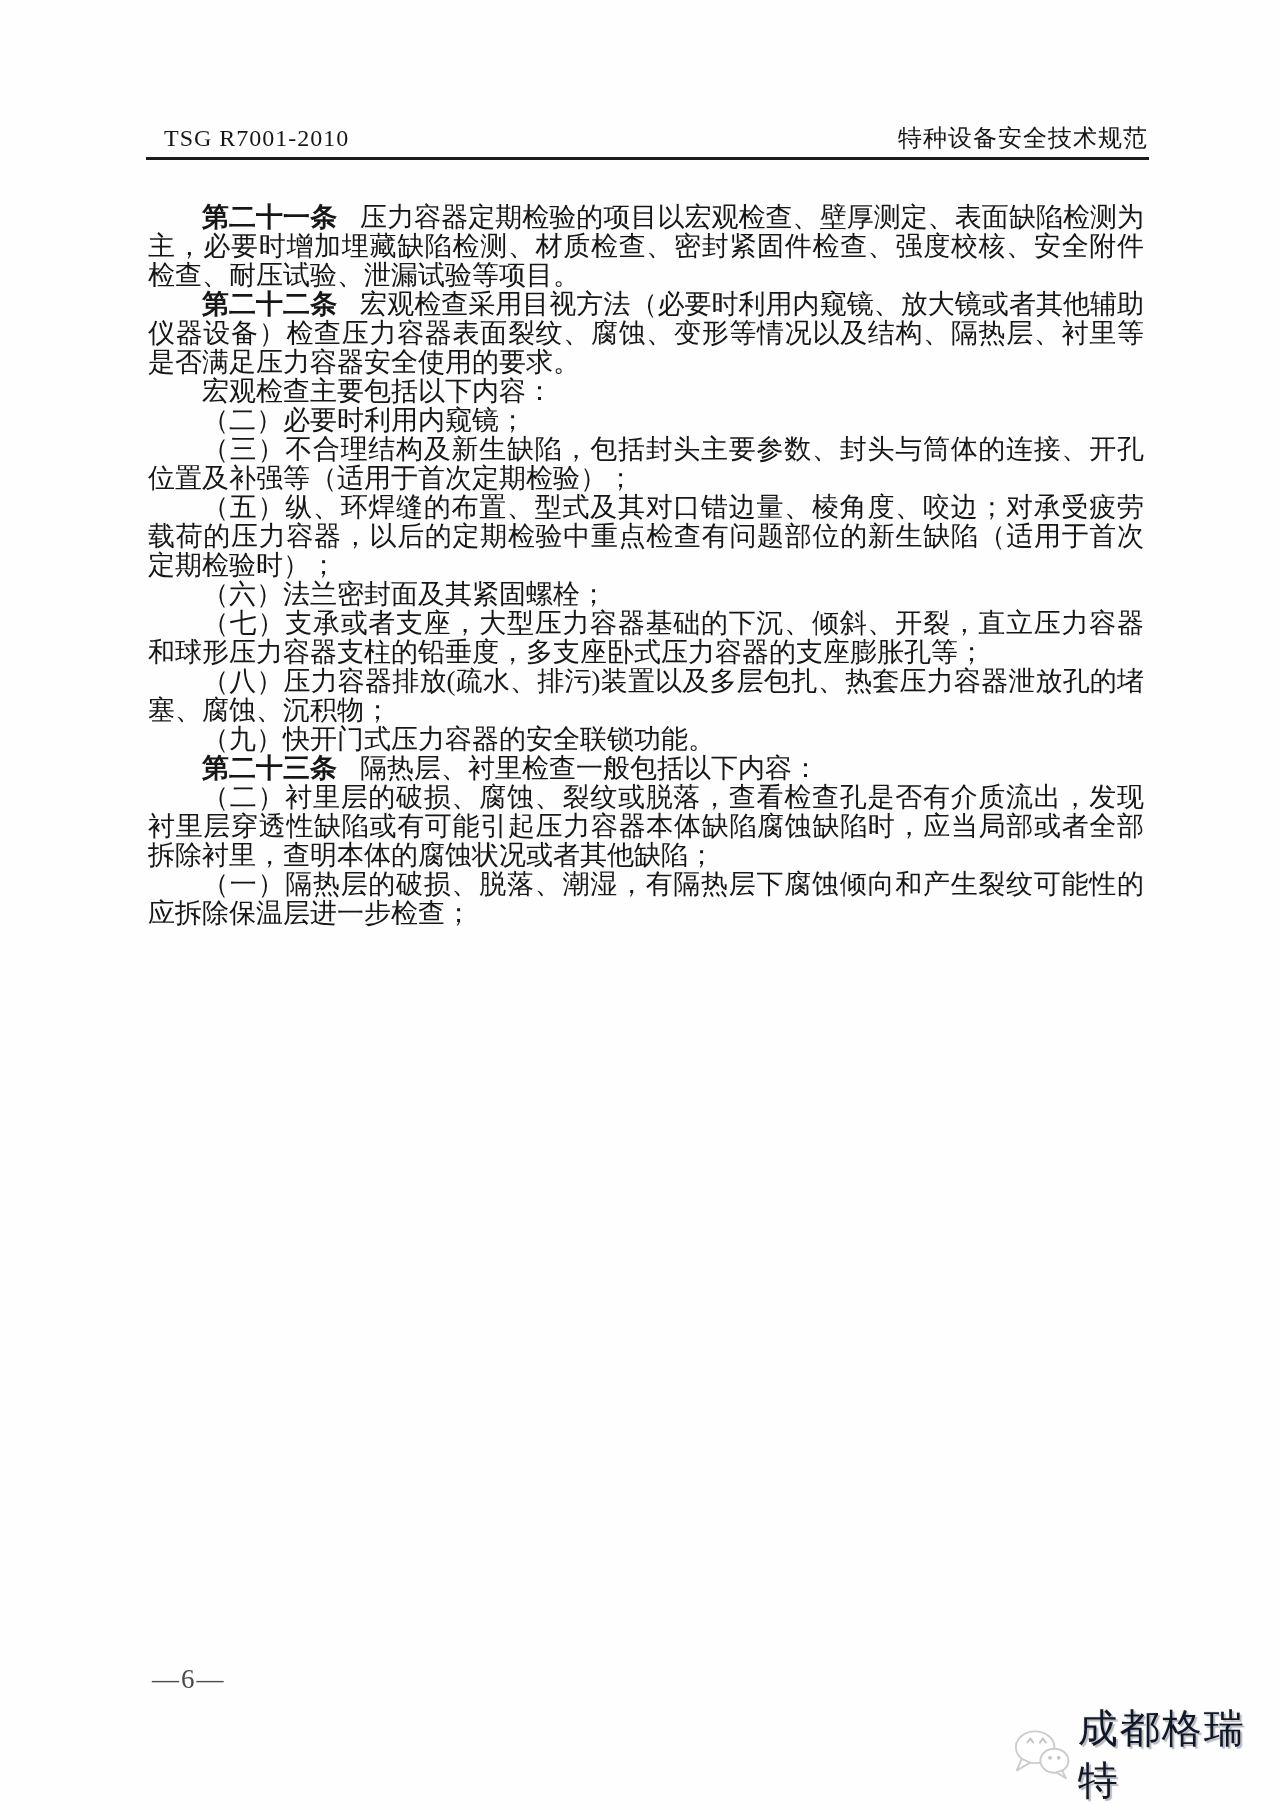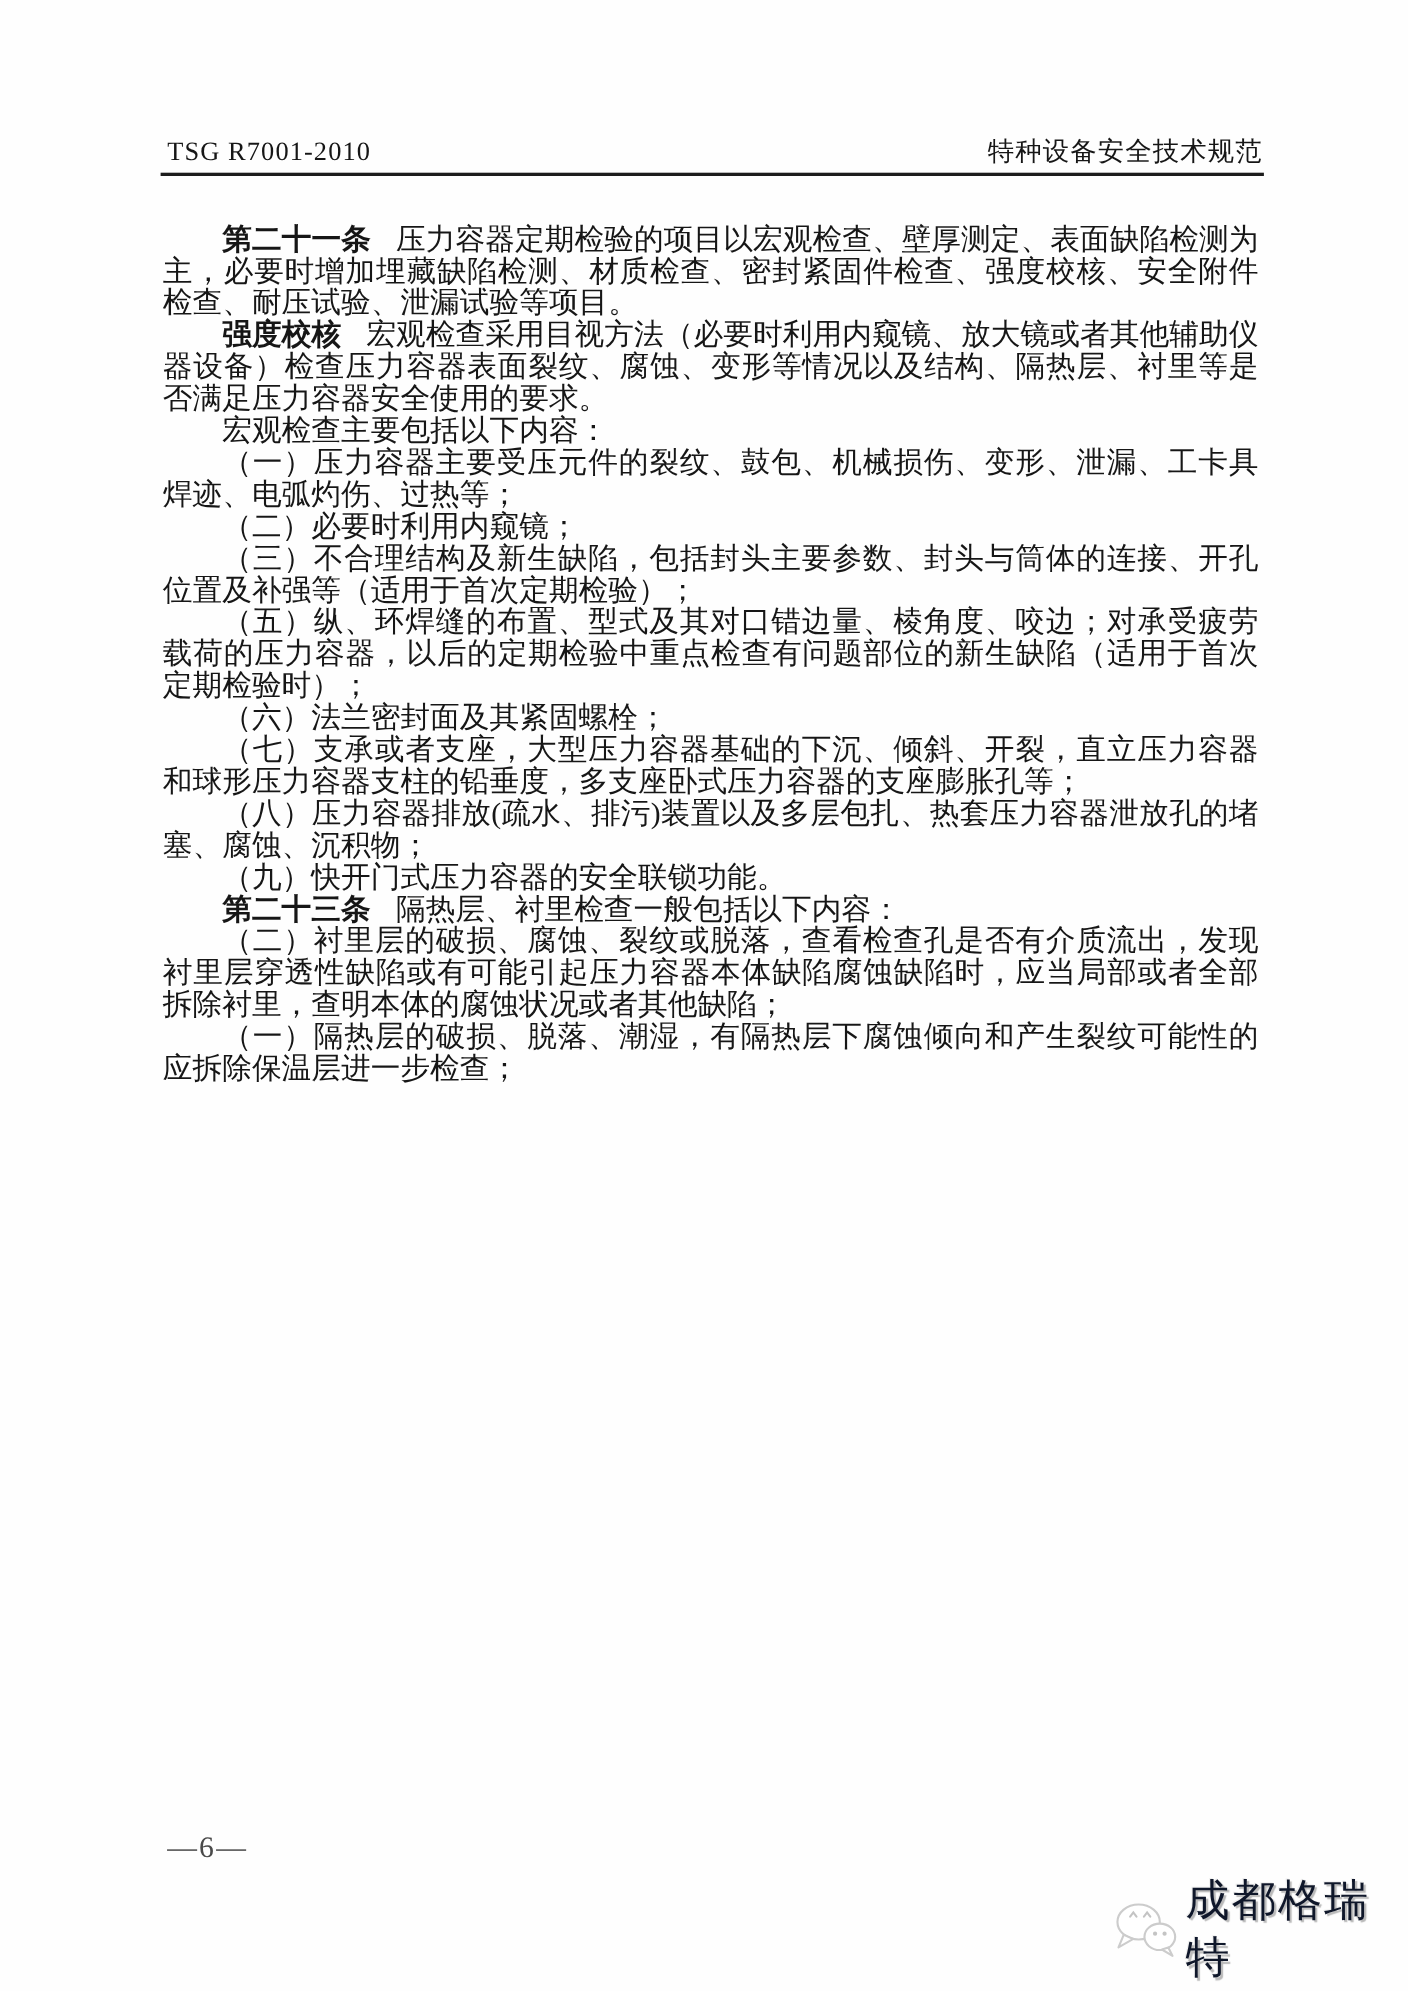--- a/index.html
+++ b/index.html
@@ -9,21 +9,21 @@
     position:relative;
     font-family:"Liberation Serif","DejaVu Serif",serif;
     color:#161616;
     overflow:hidden;
   }
   .page { position:absolute; inset:0; background:#fefefe; }
 
   
   .hdr { position:absolute; top:122px; left:152px; width:996px; height:32px;
          font-size:24px; line-height:32px; }
-  .hdr .code { position:absolute; left:0; top:0; letter-spacing:1px;text-align:center; }
+  .hdr .code { position:absolute; left:12px; top:0; letter-spacing:1px;text-align:center; }
   .hdr .title { position:absolute; right:0; top:0; letter-spacing:1px; }
   .hdr-rule { position:absolute; top:157px; left:146px; width:1003px; height:3px;
               background:#1c1c1c; }
 
   
   .doc-body { position:absolute; top:203px; left:148px; width:996px;
               font-size:27px; line-height:29px;
               text-align:justify; text-justify:inter-ideograph; }
   .doc-body p { margin:0; text-indent:2em; }
   .doc-body .lead { font-weight:bold; margin-right:0.85em; }
@@ -50,23 +50,22 @@
 <div class="page">
 
   <div class="hdr">
     <span class="code">TSG R7001-2010</span>
     <span class="title">特种设备安全技术规范</span>
   </div>
   <div class="hdr-rule"></div>
 
   <div class="doc-body" id="doc-body">
       <p><span class="lead">第二十一条</span><span>压力容器定期检验的项目以宏观检查、壁厚测定、表面缺陷检测为主，必要时增加埋藏缺陷检测、材质检查、密封紧固件检查、强度校核、安全附件检查、耐压试验、泄漏试验等项目。</span></p>
-      <p><span class="lead">强度校核</span><span>宏观检查采用目视方法（必要时利用内窥镜、放大镜或者其他辅助仪器设备）检查压力容器表面裂纹、腐蚀、变形等情况以及结构、隔热层、衬里等是否满足压力容器安全使用的要求。</span></p>
+      <p><span class="lead">第二十二条</span><span>宏观检查采用目视方法（必要时利用内窥镜、放大镜或者其他辅助仪器设备）检查压力容器表面裂纹、腐蚀、变形等情况以及结构、隔热层、衬里等是否满足压力容器安全使用的要求。</span></p>
       <p><span>宏观检查主要包括以下内容：</span></p>
-      <p><span>（一）压力容器主要受压元件的裂纹、鼓包、机械损伤、变形、泄漏、工卡具焊迹、电弧灼伤、过热等；</span></p>
       <p><span>（二）必要时利用内窥镜；</span></p>
       <p><span>（三）不合理结构及新生缺陷，包括封头主要参数、封头与筒体的连接、开孔位置及补强等（适用于首次定期检验）；</span></p>
       <p><span>（五）纵、环焊缝的布置、型式及其对口错边量、棱角度、咬边；对承受疲劳载荷的压力容器，以后的定期检验中重点检查有问题部位的新生缺陷（适用于首次定期检验时）；</span></p>
       <p><span>（六）法兰密封面及其紧固螺栓；</span></p>
       <p><span>（七）支承或者支座，大型压力容器基础的下沉、倾斜、开裂，直立压力容器和球形压力容器支柱的铅垂度，多支座卧式压力容器的支座膨胀孔等；</span></p>
       <p><span>（八）压力容器排放(疏水、排污)装置以及多层包扎、热套压力容器泄放孔的堵塞、腐蚀、沉积物；</span></p>
       <p><span>（九）快开门式压力容器的安全联锁功能。</span></p>
       <p><span class="lead">第二十三条</span><span>隔热层、衬里检查一般包括以下内容：</span></p>
       <p><span>（二）衬里层的破损、腐蚀、裂纹或脱落，查看检查孔是否有介质流出，发现衬里层穿透性缺陷或有可能引起压力容器本体缺陷腐蚀缺陷时，应当局部或者全部拆除衬里，查明本体的腐蚀状况或者其他缺陷；</span></p>
       <p><span>（一）隔热层的破损、脱落、潮湿，有隔热层下腐蚀倾向和产生裂纹可能性的应拆除保温层进一步检查；</span></p>

